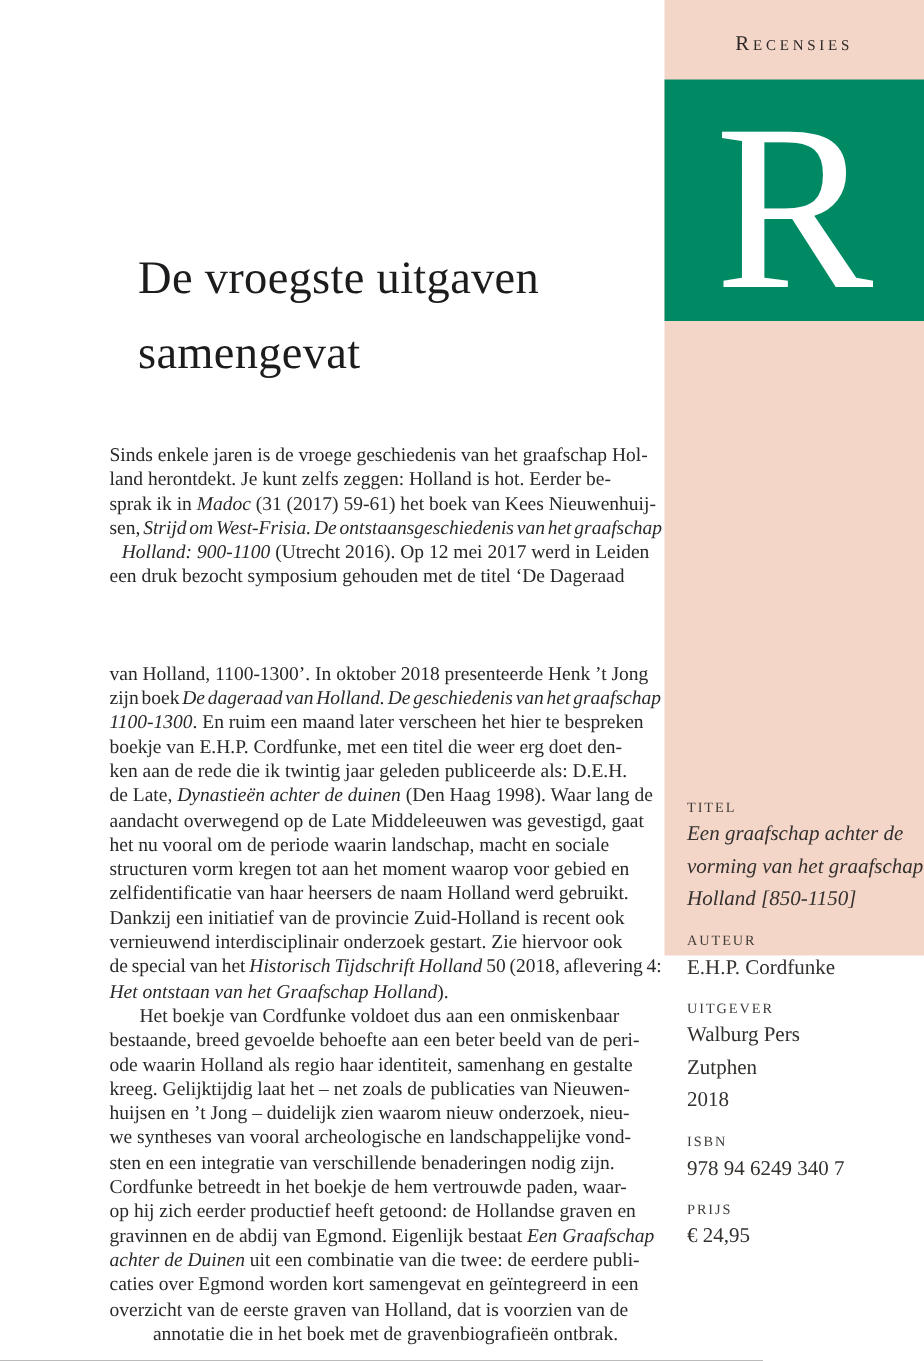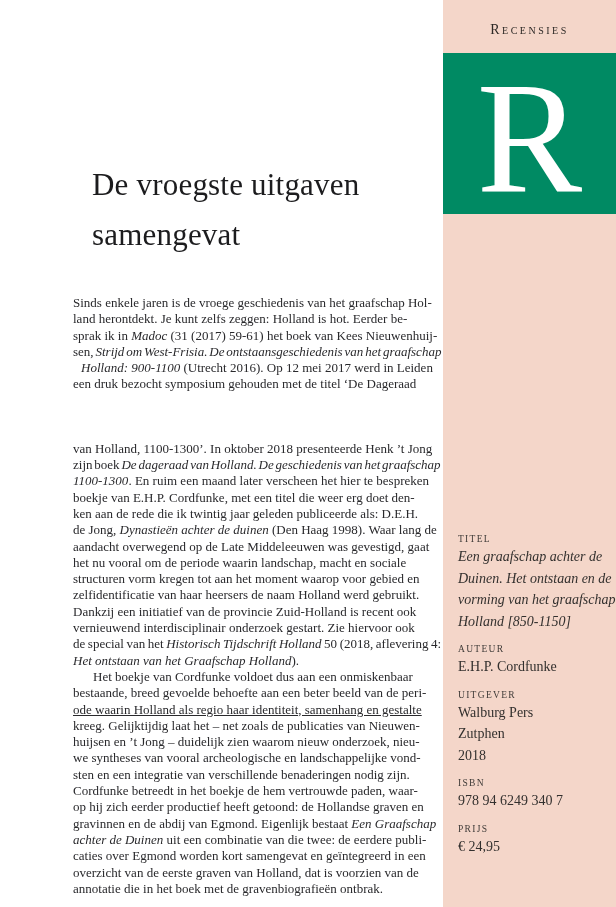--- a/index.html
+++ b/index.html
@@ -34,21 +34,21 @@
   }
   .line{
     line-height:16.3px;
     white-space:nowrap;
     overflow:visible;
   }
   .line.indent{text-indent:20px;}
   .it{font-style:italic;}
   
   .sidebar{
-    position:absolute;left:443px;top:0;width:173px;height:907px;
+    position:absolute;left:443px;top:0;width:173px;height:637px;
     background:var(--sidebar-bg);
   }
   .section-label{
     position:absolute;top:21px;left:0;right:0;
     text-align:center;
     font-variant:small-caps;
     font-size:14px;line-height:17px;
     letter-spacing:2.5px;
     color:#2c2825;
   }
@@ -96,59 +96,58 @@
           <div class="line" style="word-spacing: 0px;"><span>land herontdekt. Je kunt zelfs zeggen: Holland is hot. Eerder be-</span></div>
           <div class="line" style="word-spacing: 0px; font-family: Liberation Serif, serif;"><span>sprak ik in </span><span class="it">Madoc</span><span> (31 (2017) 59-61) het boek van Kees Nieuwenhuij-</span></div>
           <div class="line" style="word-spacing: -1.375px;"><span>sen, </span><span class="it">Strijd om West-Frisia. De ontstaansgeschiedenis van het graafschap</span></div>
           <div class="line" style="word-spacing: 0px; text-align: center;"><span class="it">Holland: 900-1100</span><span> (Utrecht 2016). Op 12 mei 2017 werd in Leiden</span></div>
           <div class="line" style="word-spacing: 0px;"><span>een druk bezocht symposium gehouden met de titel ‘De Dageraad</span></div>
           <div class="line" style="word-spacing: 0px; margin-top: 48px;"><span>van Holland, 1100-1300’. In oktober 2018 presenteerde Henk ’t Jong</span></div>
           <div class="line" style="word-spacing: -1.4px;"><span>zijn boek </span><span class="it">De dageraad van Holland. De geschiedenis van het graafschap</span></div>
           <div class="line" style="word-spacing: 0px;"><span class="it">1100-1300</span><span>. En ruim een maand later verscheen het hier te bespreken</span></div>
           <div class="line" style="word-spacing: 0px;"><span>boekje van E.H.P. Cordfunke, met een titel die weer erg doet den-</span></div>
           <div class="line" style="word-spacing: 0px;"><span>ken aan de rede die ik twintig jaar geleden publiceerde als: D.E.H.</span></div>
-          <div class="line" style="word-spacing: 0px;"><span>de Jong, </span><span class="it">Dynastieën achter de duinen</span><span> (Den Haag 1998). Waar lang de</span></div>
+          <div class="line" style="word-spacing: 0px;"><span>de Late, </span><span class="it">Dynastieën achter de duinen</span><span> (Den Haag 1998). Waar lang de</span></div>
           <div class="line" style="word-spacing: 0px;"><span>aandacht overwegend op de Late Middeleeuwen was gevestigd, gaat</span></div>
           <div class="line" style="word-spacing: 0px;"><span>het nu vooral om de periode waarin landschap, macht en sociale</span></div>
           <div class="line" style="word-spacing: 0px;"><span>structuren vorm kregen tot aan het moment waarop voor gebied en</span></div>
           <div class="line" style="word-spacing: 0px;"><span>zelfidentificatie van haar heersers de naam Holland werd gebruikt.</span></div>
           <div class="line" style="word-spacing: 0px;"><span>Dankzij een initiatief van de provincie Zuid-Holland is recent ook</span></div>
           <div class="line" style="word-spacing: 0px;"><span>vernieuwend interdisciplinair onderzoek gestart. Zie hiervoor ook</span></div>
           <div class="line" style="word-spacing: -0.7px;"><span>de special van het </span><span class="it">Historisch Tijdschrift Holland</span><span> 50 (2018, aflevering 4:</span></div>
           <div class="line last" style="word-spacing: 0px;"><span class="it">Het ontstaan van het Graafschap Holland</span><span>).</span></div>
         </div>
         <div class="para">
           <div class="line indent" style="word-spacing: 0px;"><span>Het boekje van Cordfunke voldoet dus aan een onmiskenbaar</span></div>
           <div class="line" style="word-spacing: 0px;"><span>bestaande, breed gevoelde behoefte aan een beter beeld van de peri-</span></div>
-          <div class="line" style="word-spacing: 0px; text-decoration: underline;"><span>ode waarin Holland als regio haar identiteit, samenhang en gestalte</span></div>
+          <div class="line" style="word-spacing: 0px;"><span>ode waarin Holland als regio haar identiteit, samenhang en gestalte</span></div>
           <div class="line" style="word-spacing: 0px;"><span>kreeg. Gelijktijdig laat het – net zoals de publicaties van Nieuwen-</span></div>
           <div class="line" style="word-spacing: 0px;"><span>huijsen en ’t Jong – duidelijk zien waarom nieuw onderzoek, nieu-</span></div>
           <div class="line" style="word-spacing: 0px;"><span>we syntheses van vooral archeologische en landschappelijke vond-</span></div>
           <div class="line" style="word-spacing: 0px;"><span>sten en een integratie van verschillende benaderingen nodig zijn.</span></div>
           <div class="line" style="word-spacing: 0px;"><span>Cordfunke betreedt in het boekje de hem vertrouwde paden, waar-</span></div>
           <div class="line" style="word-spacing: 0px;"><span>op hij zich eerder productief heeft getoond: de Hollandse graven en</span></div>
           <div class="line" style="word-spacing: 0px;"><span>gravinnen en de abdij van Egmond. Eigenlijk bestaat </span><span class="it">Een Graafschap</span></div>
           <div class="line" style="word-spacing: 0px;"><span class="it">achter de Duinen</span><span> uit een combinatie van die twee: de eerdere publi-</span></div>
           <div class="line" style="word-spacing: 0px;"><span>caties over Egmond worden kort samengevat en geïntegreerd in een</span></div>
           <div class="line" style="word-spacing: 0px;"><span>overzicht van de eerste graven van Holland, dat is voorzien van de</span></div>
-          <div class="line last" style="word-spacing: 0px;"><span>annotatie die in het boek met de gravenbiografieën ontbrak.</span></div>
+          <div class="line last" style="word-spacing: 0px; text-align: center;"><span>annotatie die in het boek met de gravenbiografieën ontbrak.</span></div>
         </div>
       </div>
   </main>
 
   <aside class="sidebar">
     <div class="section-label">Recensies</div>
     <div class="initial-box">
       <span class="initial">R</span>
     </div>
     <div class="meta">
         <div class="field italic">
           <div class="field-label">TITEL</div>
           <div class="field-line">Een graafschap achter de</div>
-          <div class="field-line">Duinen. Het ontstaan en de</div>
           <div class="field-line">vorming van het graafschap</div>
           <div class="field-line">Holland [850-1150]</div>
         </div>
         <div class="field">
           <div class="field-label">AUTEUR</div>
           <div class="field-line">E.H.P. Cordfunke</div>
         </div>
         <div class="field">
           <div class="field-label">UITGEVER</div>
           <div class="field-line">Walburg Pers</div>

